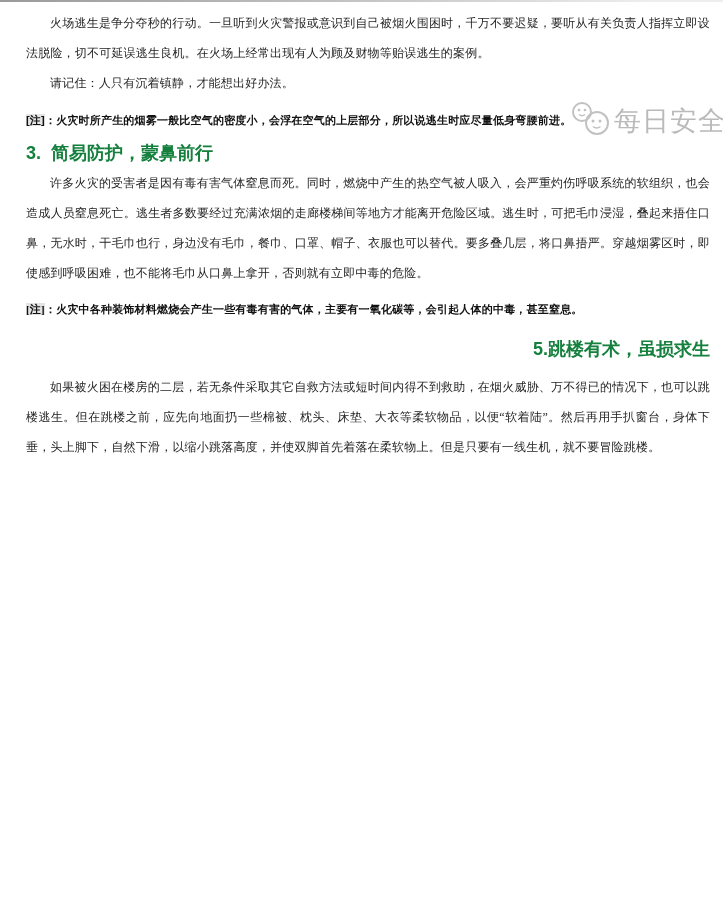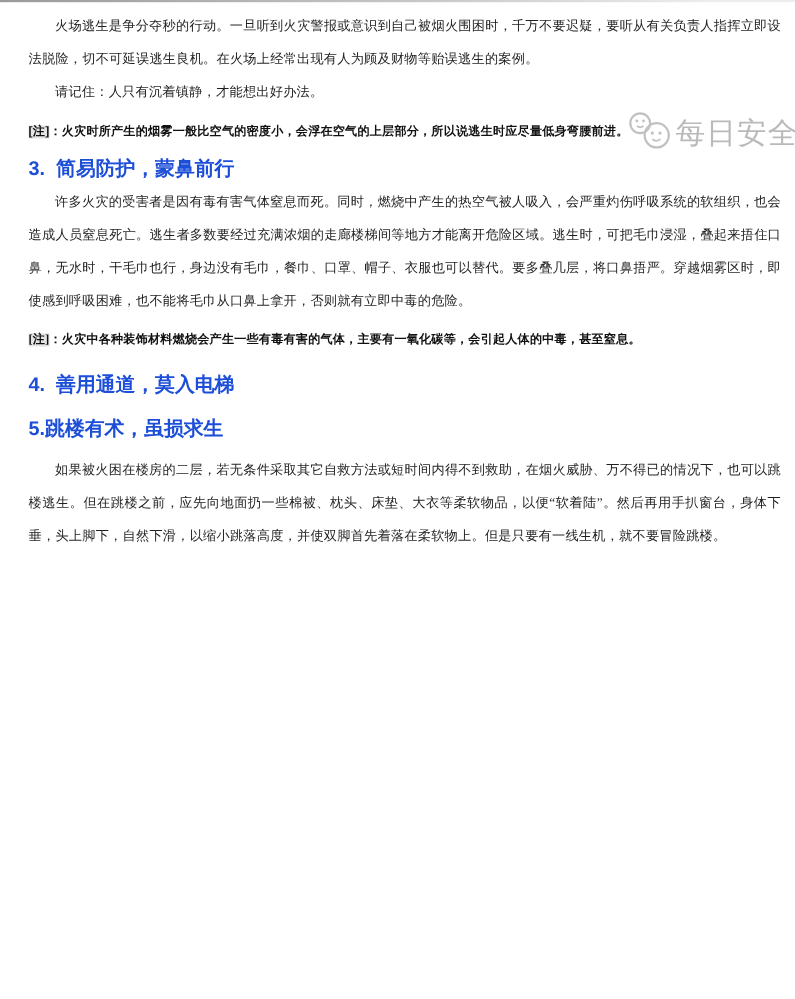--- a/index.html
+++ b/index.html
@@ -48,26 +48,26 @@
   }
   .note-spaced { line-height: 44px; }
   .note-2 { margin-top: 6px; font-family: Liberation Serif, serif; }
   .shade { background: #e4e4e4; }
   .heading {
     margin: 0;
     font-family: "Liberation Sans", "DejaVu Sans", sans-serif;
     font-weight: 700;
     font-size: 18px;
     line-height: 30px;
-    color: #1d4ed8;
+    color: #15803d;
     white-space: pre-wrap;
   }
   .heading-3 { margin-top: -4px; }
   .heading-4 { margin-top: 10px; }
-  .heading-5 { margin-top: 10px; }
+  .heading-5 { margin-top: 10px; text-align: right; }
   .p-jump { margin-top: 8px; }
   .watermark {
     position: absolute;
     left: 569px;
     top: 100px;
     display: flex;
     align-items: center;
     gap: 3px;
     white-space: nowrap;
     opacity: 0.7;
@@ -112,20 +112,19 @@
   <p class="body-p">请记住：人只有沉着镇静，才能想出好办法。</p>
 
   <p class="note note-spaced"><span class="shade">[注]</span><span>：火灾时所产生的烟雾一般比空气的密度小，会浮在空气的上层部分，所以说逃生时应尽量低身弯腰前进。</span></p>
 
   <div class="heading heading-3">3.  简易防护，蒙鼻前行</div>
 
   <p class="body-p">许多火灾的受害者是因有毒有害气体窒息而死。同时，燃烧中产生的热空气被人吸入，会严重灼伤呼吸系统的软组织，也会造成人员窒息死亡。逃生者多数要经过充满浓烟的走廊楼梯间等地方才能离开危险区域。逃生时，可把毛巾浸湿，叠起来捂住口鼻，无水时，干毛巾也行，身边没有毛巾，餐巾、口罩、帽子、衣服也可以替代。要多叠几层，将口鼻捂严。穿越烟雾区时，即使感到呼吸困难，也不能将毛巾从口鼻上拿开，否则就有立即中毒的危险。</p>
 
   <p class="note note-2"><span class="shade">[注]</span><span>：火灾中各种装饰材料燃烧会产生一些有毒有害的气体，主要有一氧化碳等，会引起人体的中毒，甚至窒息。</span></p>
 
-  <div class="heading heading-4">4.  善用通道，莫入电梯</div>
 
 
   <div class="heading heading-5">5.跳楼有术，虽损求生</div>
 
   <p class="body-p p-jump">如果被火困在楼房的二层，若无条件采取其它自救方法或短时间内得不到救助，在烟火威胁、万不得已的情况下，也可以跳楼逃生。但在跳楼之前，应先向地面扔一些棉被、枕头、床垫、大衣等柔软物品，以便“软着陆”。然后再用手扒窗台，身体下垂，头上脚下，自然下滑，以缩小跳落高度，并使双脚首先着落在柔软物上。但是只要有一线生机，就不要冒险跳楼。</p>
 
 </div>
 
 </body></html>

